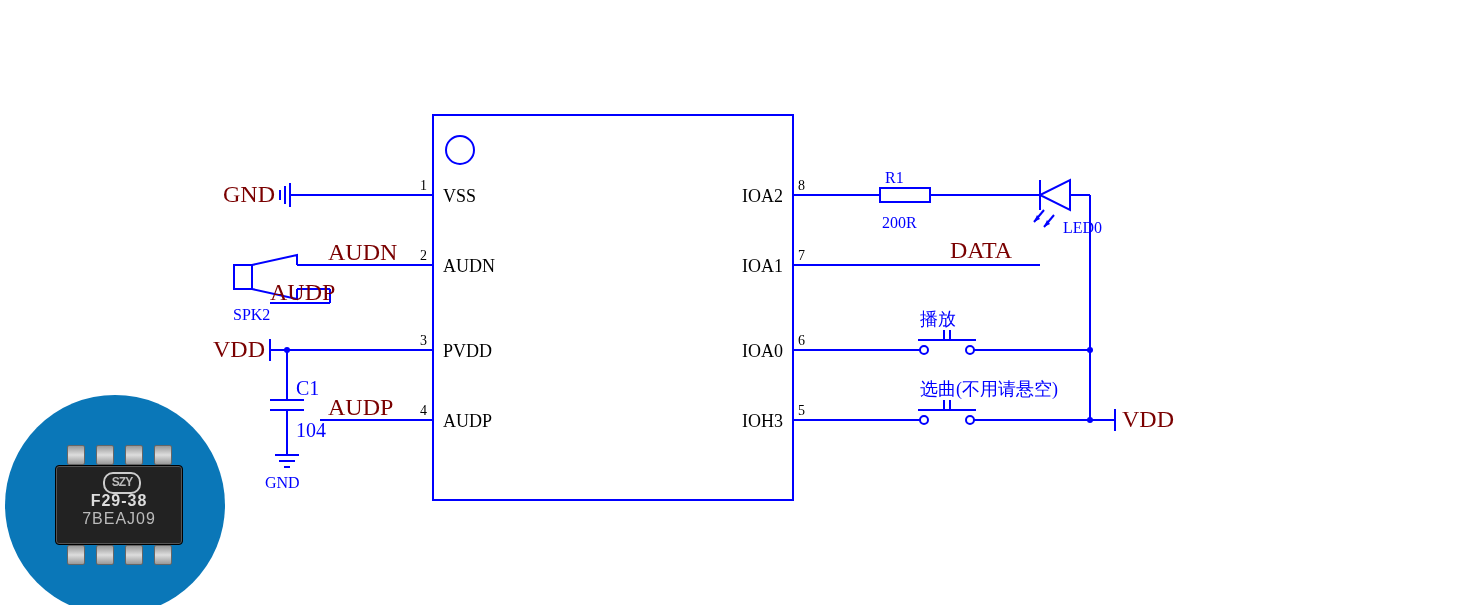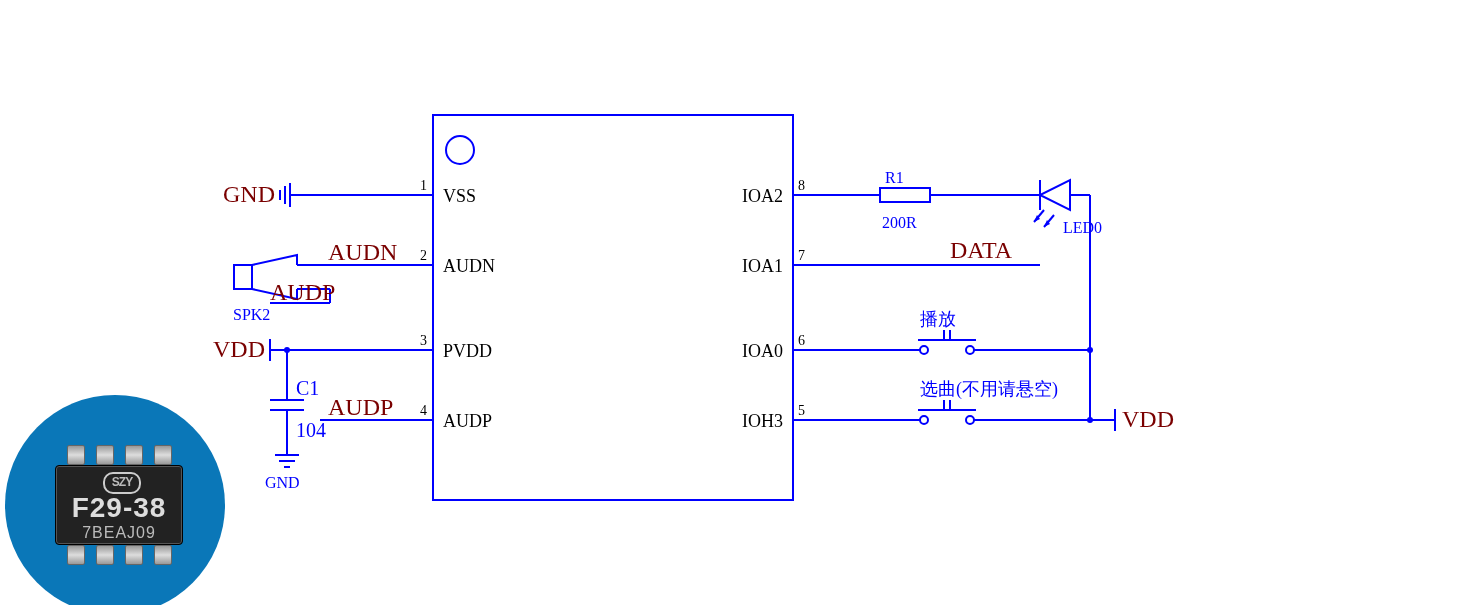--- a/index.html
+++ b/index.html
@@ -64,21 +64,21 @@
     font-weight: bold;
     text-align: center;
     line-height: 16px;
     letter-spacing: -1px;
     margin-left: 41px;
   }
   .soic-body .partnum {
     color: #ddd;
     font-family: Arial, sans-serif;
     font-weight: bold;
-    font-size: 28px;
+    font-size: 16px;
     text-align: center;
     padding-top: 26px;
     letter-spacing: 1px;
   }
   .soic-body .lot {
     color: #bbb;
     font-family: Arial, sans-serif;
     font-size: 16px;
     text-align: center;
     letter-spacing: 1px;

